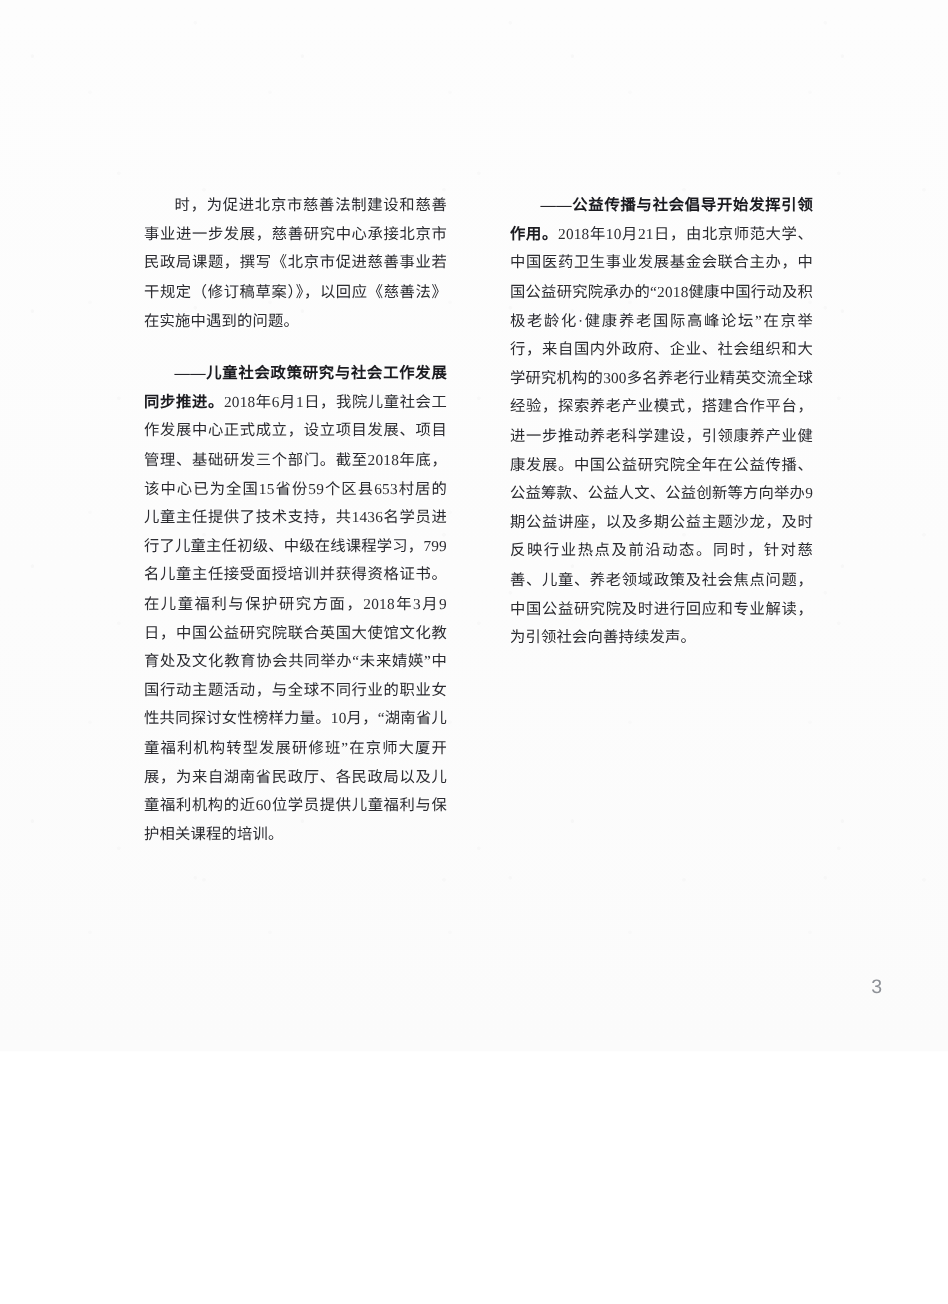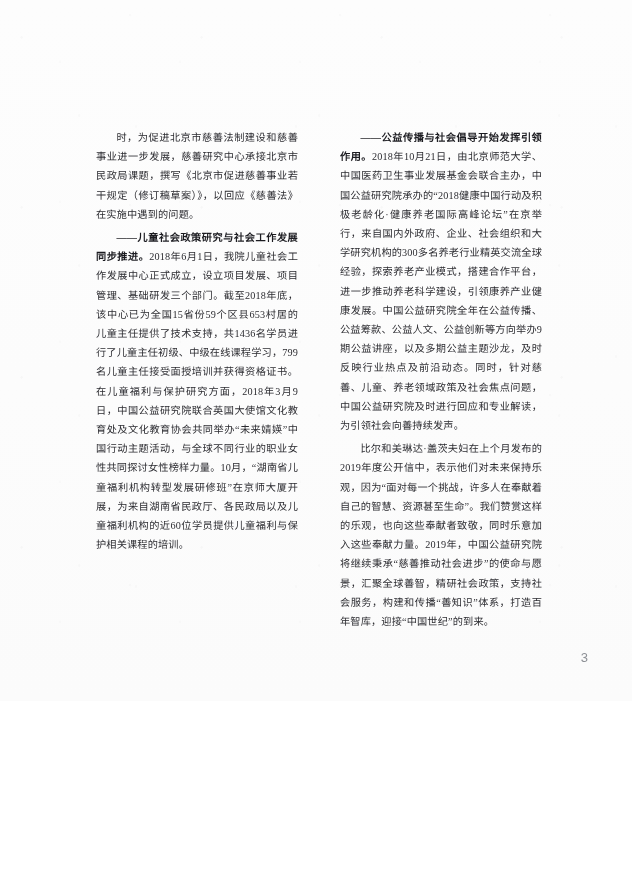--- a/index.html
+++ b/index.html
@@ -49,21 +49,21 @@
     margin: 0;
     font-size: 10.2px;
     line-height: 19.2px;
     color: #2b2b30;
     text-align: justify;
     text-justify: inter-character;
     letter-spacing: 0.15px;
     font-family: "Liberation Serif", "DejaVu Serif", serif;
   }
   p.para + p.para {
-    margin-top: 4px;
+    margin-top: 16px;
   }
   p.indent {
     text-indent: 2em;
   }
   .lead {
     font-weight: bold;
     color: #1b1b20;
     letter-spacing: 0.2px;
   }
   .signature-block {
@@ -122,21 +122,20 @@
 
       <p class="para indent"><span class="lead">——儿童社会政策研究与社会工作发展同步推进。</span><span>2018年6月1日，我院儿童社会工作发展中心正式成立，设立项目发展、项目管理、基础研发三个部门。截至2018年底，该中心已为全国15省份59个区县653村居的儿童主任提供了技术支持，共1436名学员进行了儿童主任初级、中级在线课程学习，799名儿童主任接受面授培训并获得资格证书。在儿童福利与保护研究方面，2018年3月9日，中国公益研究院联合英国大使馆文化教育处及文化教育协会共同举办“未来婧媖”中国行动主题活动，与全球不同行业的职业女性共同探讨女性榜样力量。10月，“湖南省儿童福利机构转型发展研修班”在京师大厦开展，为来自湖南省民政厅、各民政局以及儿童福利机构的近60位学员提供儿童福利与保护相关课程的培训。</span></p>
 
 
     </div>
 
     <div class="column">
 
       <p class="para indent"><span class="lead">——公益传播与社会倡导开始发挥引领作用。</span><span>2018年10月21日，由北京师范大学、中国医药卫生事业发展基金会联合主办，中国公益研究院承办的“2018健康中国行动及积极老龄化·健康养老国际高峰论坛”在京举行，来自国内外政府、企业、社会组织和大学研究机构的300多名养老行业精英交流全球经验，探索养老产业模式，搭建合作平台，进一步推动养老科学建设，引领康养产业健康发展。中国公益研究院全年在公益传播、公益筹款、公益人文、公益创新等方向举办9期公益讲座，以及多期公益主题沙龙，及时反映行业热点及前沿动态。同时，针对慈善、儿童、养老领域政策及社会焦点问题，中国公益研究院及时进行回应和专业解读，为引领社会向善持续发声。</span></p>
 
-      <p class="para indent"><span>比尔和美琳达·盖茨夫妇在上个月发布的2019年度公开信中，表示他们对未来保持乐观，因为“面对每一个挑战，许多人在奉献着自己的智慧、资源甚至生命”。我们赞赏这样的乐观，也向这些奉献者致敬，同时乐意加入这些奉献力量。2019年，中国公益研究院将继续秉承“慈善推动社会进步”的使命与愿景，汇聚全球善智，精研社会政策，支持社会服务，构建和传播“善知识”体系，打造百年智库，迎接“中国世纪”的到来。</span></p>
 
     </div>
 
   </div>
 
   <div class="signature-block">
 
     <div class="signature-mark">
       <svg width="180" height="62" viewBox="0 0 180 62" fill="none" xmlns="http://www.w3.org/2000/svg" aria-hidden="true">
         <g stroke="#1c1c22" stroke-linecap="round" stroke-linejoin="round" fill="none">

